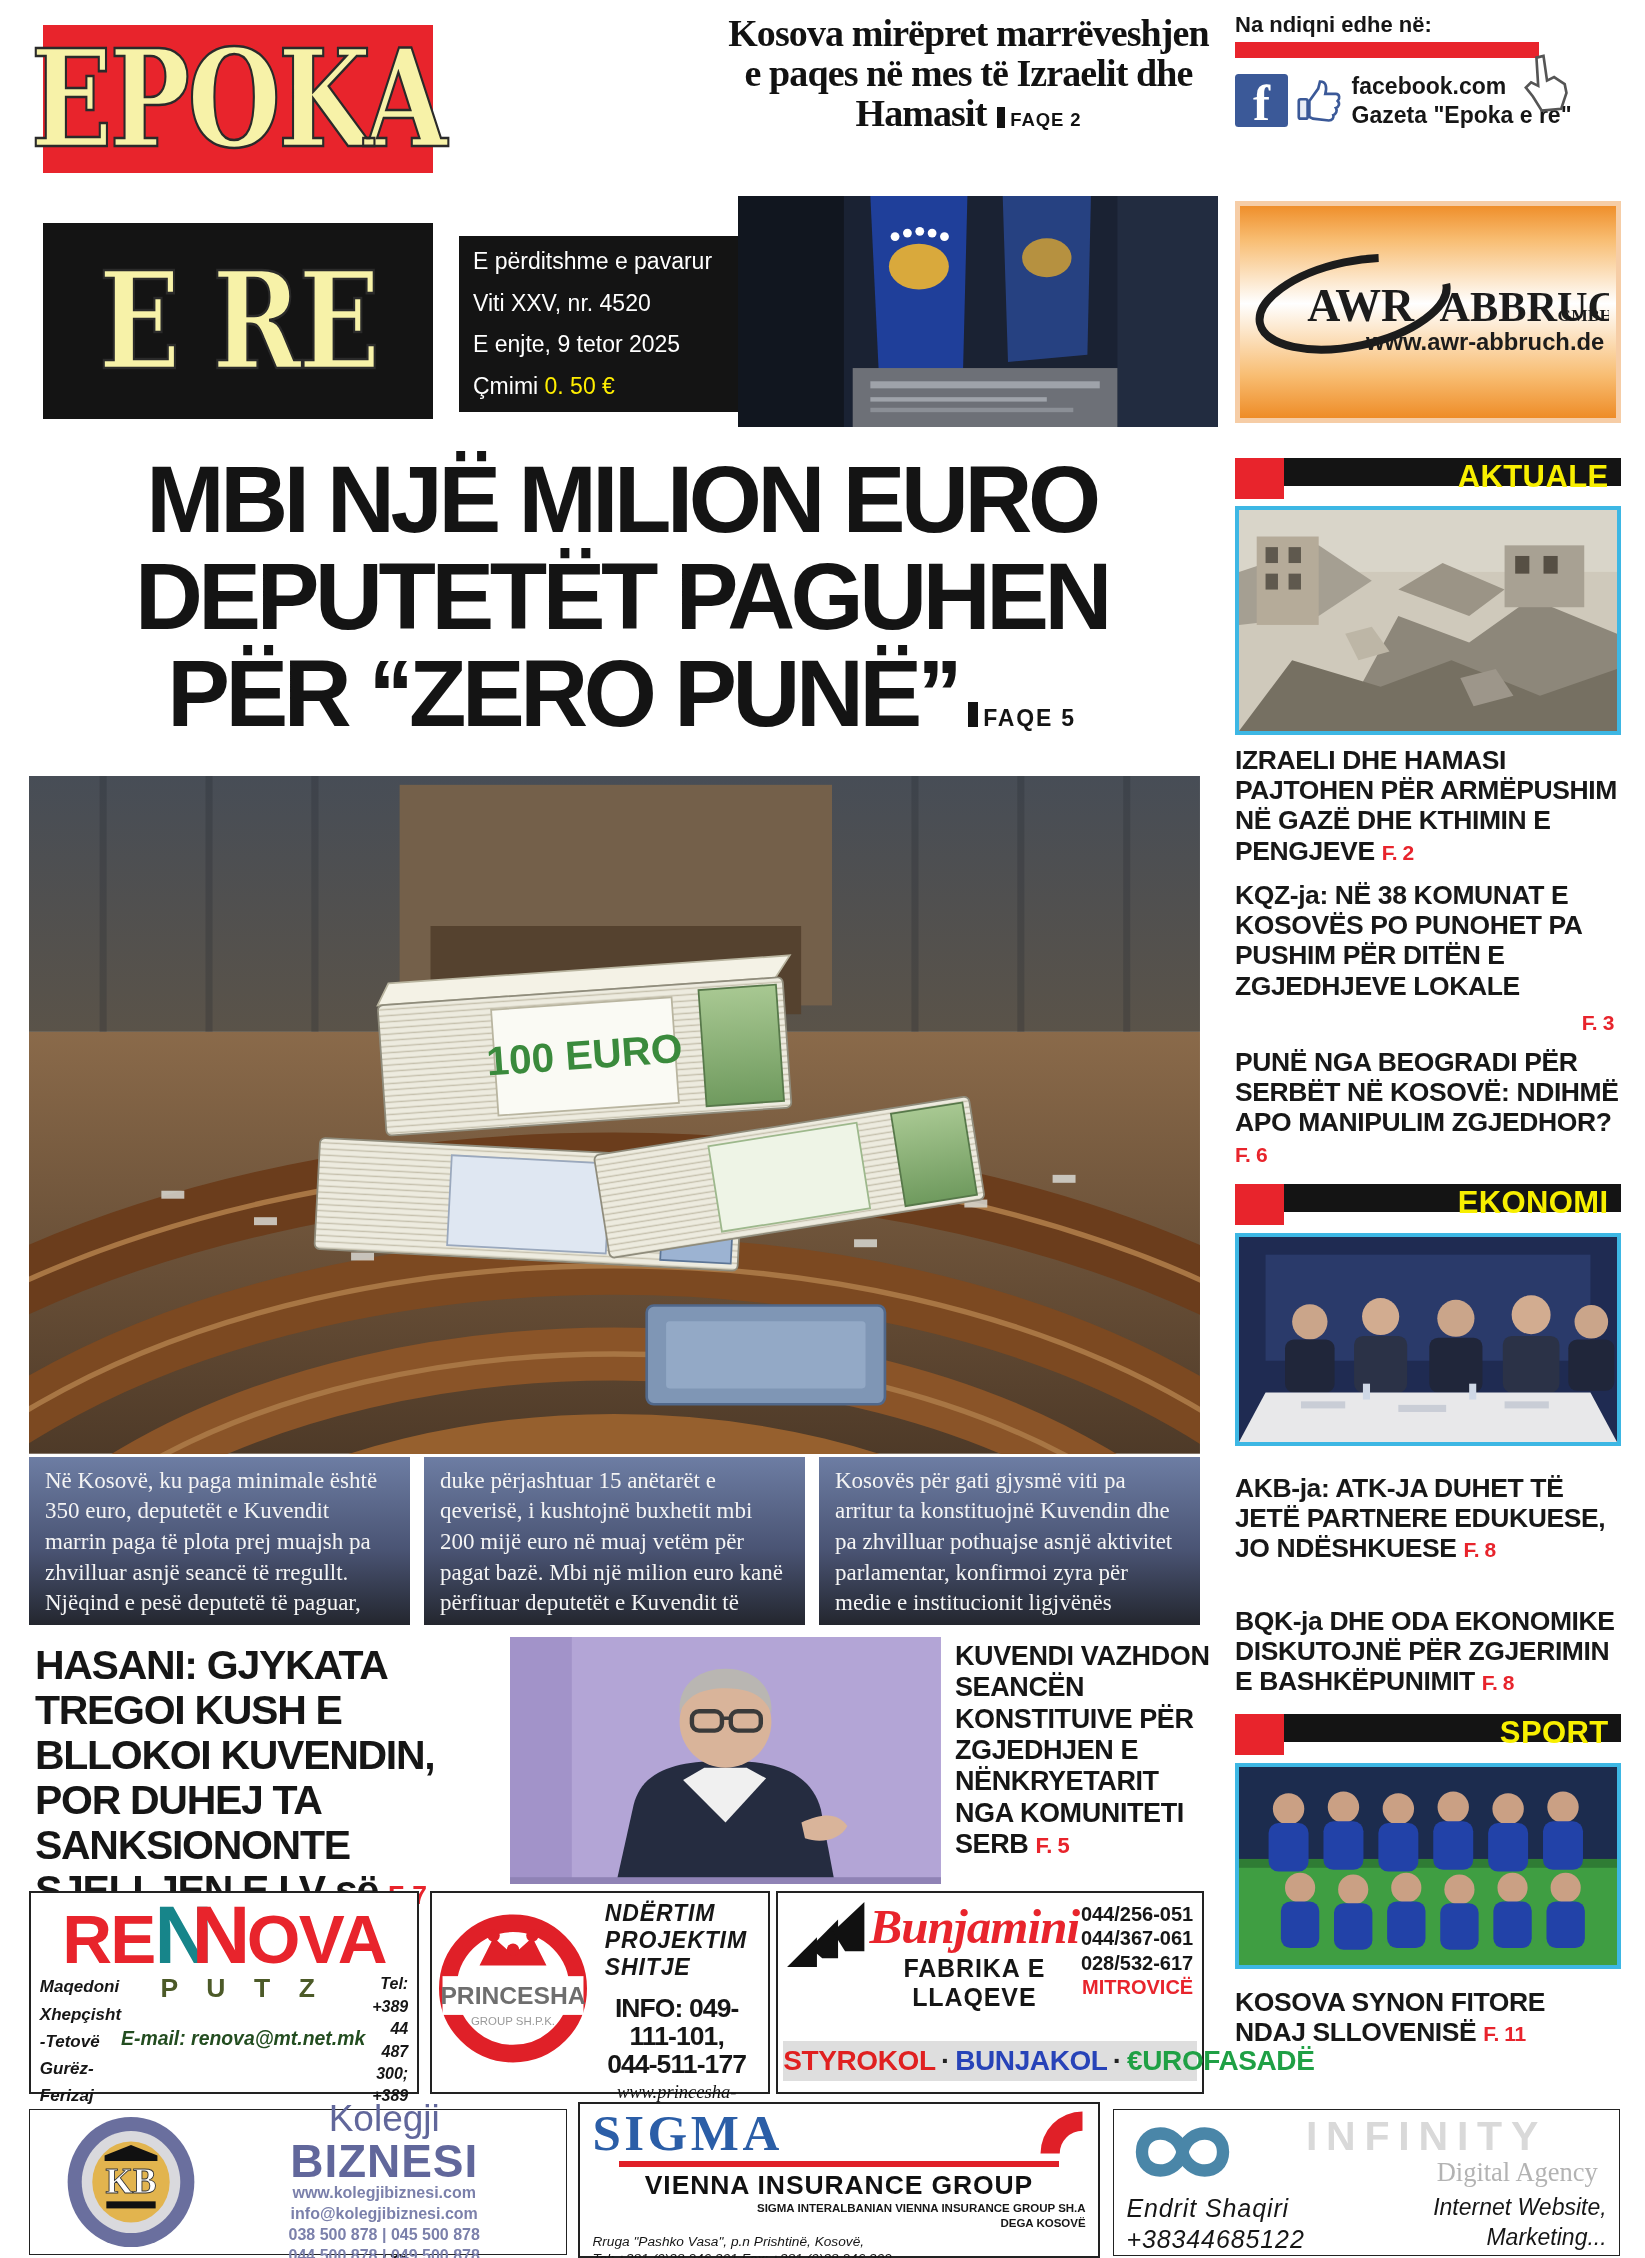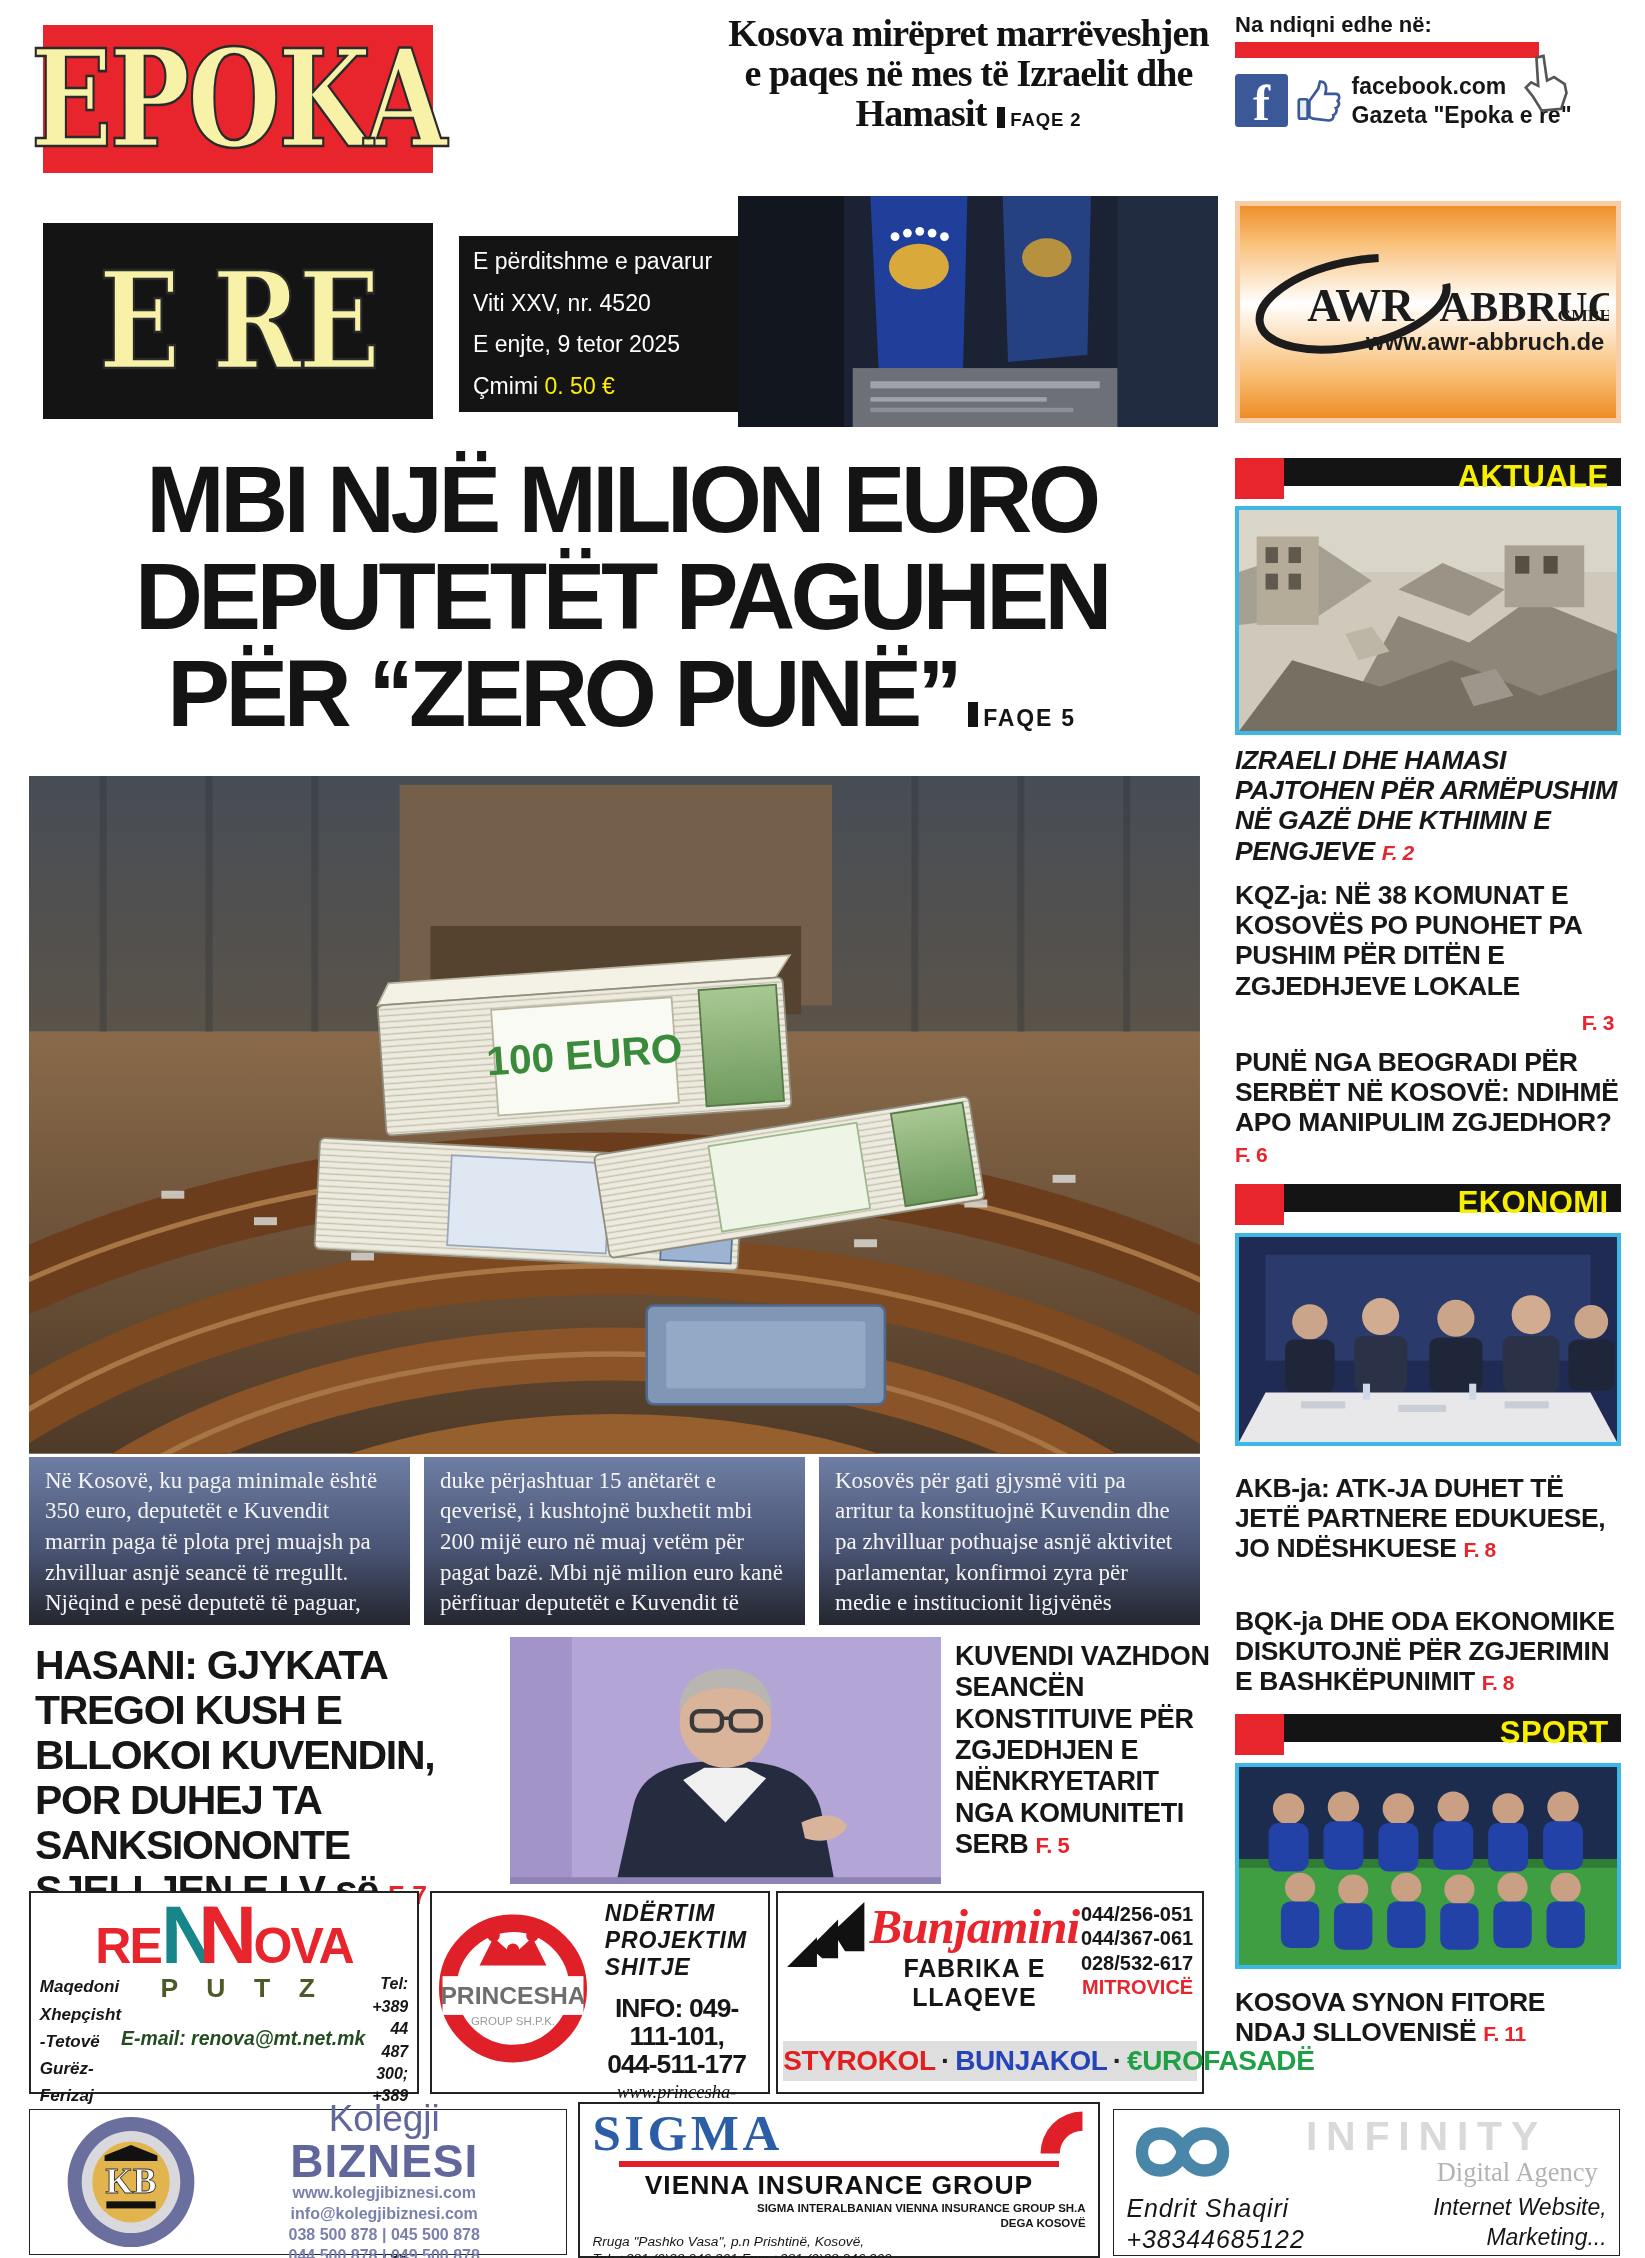--- a/index.html
+++ b/index.html
@@ -68,29 +68,29 @@
   .tag-bar .red-sq{position:absolute;left:0;top:0;width:49px;height:41px;background:#e8242c;}
   .tag-bar .tag-label{position:absolute;right:12.4px;top:0.9px;color:#f8ef00;font-weight:bold;
                       font-size:31px;letter-spacing:0.4px;}
   #tag-aktuale{top:458px;} #tag-ekonomi{top:1184px;} #tag-sport{top:1714px;}
   .photo-frame{position:absolute;left:1235px;width:386px;border:4.4px solid #3db7e4;box-sizing:border-box;}
   #aktuale-photo{top:506px;height:229px;} #ekonomi-photo{top:1233px;height:213px;} #sport-photo{top:1763px;height:206px;}
   .photo-frame svg{display:block;width:100%;height:100%;}
   .sb-item{position:absolute;left:1235px;width:386px;font-weight:bold;font-size:26.5px;line-height:1.14;
            letter-spacing:-0.4px;color:#181818;}
   .sb-ref{color:#e8242c;font-size:21px;font-weight:bold;}
-  #akt1{top:745px;font-style:italic;} #akt2{top:880px;} #akt3{top:1047px;}
+  #akt1{top:745px;} #akt2{top:880px;} #akt3{top:1047px;}
   #eko1{top:1473px;} #eko2{top:1606px;} #spo1{top:1987px;}
   .ref-line{text-align:right;padding-right:7px;margin-top:5.3px;}
 
   
   .ad{position:absolute;border:2.6px solid #222;box-sizing:border-box;background:#fff;}
   #renova-ad{left:29px;top:1891px;width:390px;height:203px;padding:3.5px 8.8px;}
   .rn-brand{text-align:center;line-height:.95;white-space:nowrap;}
-  .rn-red{color:#e8242c;font-weight:bold;font-size:50px;letter-spacing:-1.8px;}
+  .rn-red{color:#e8242c;font-weight:bold;font-size:69px;letter-spacing:-1.8px;}
   .rn-teal{color:#17858a;font-weight:bold;font-size:81px;letter-spacing:-3.5px;}
   .rn-red2{color:#e8242c;font-weight:bold;font-size:81px;margin-left:-17.6px;letter-spacing:-3.5px;}
   .rn-bottom{display:flex;justify-content:space-between;margin-top:0;}
   .rn-locs{font-style:italic;font-weight:bold;font-size:17px;line-height:1.6;}
   .rn-mid{text-align:center;}
   .rn-putz{color:#4c5a28;font-weight:bold;font-size:26.5px;letter-spacing:10.6px;}
   .rn-email{font-style:italic;font-weight:bold;font-size:19.4px;color:#234d20;margin-top:23px;white-space:nowrap;}
   .rn-phones{text-align:right;font-weight:bold;font-style:italic;font-size:16px;line-height:1.4;}
 
   #princesha-ad{left:430px;top:1891px;width:340px;height:203px;display:flex;gap:5.3px;padding:7px;}

